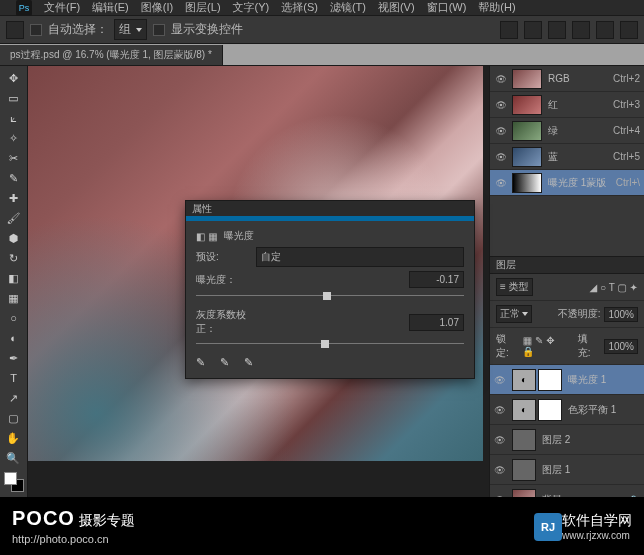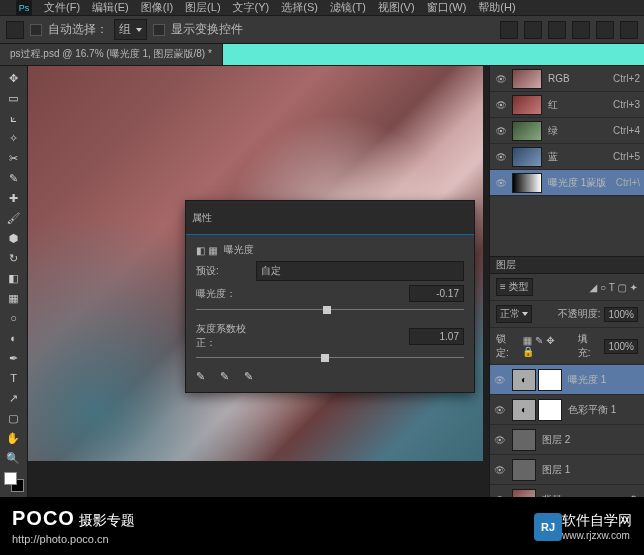--- a/index.html
+++ b/index.html
@@ -4,21 +4,21 @@
 <style>
 *{margin:0;padding:0;box-sizing:border-box;font-family:"Microsoft YaHei",sans-serif;user-select:none}
 body{width:644px;height:555px;background:#2a2a2a;color:#b8b8b8;font-size:11px;overflow:hidden;position:relative}
 .menubar{display:flex;background:#2a2a2a;height:16px;align-items:center;padding-left:16px;border-bottom:1px solid #1a1a1a}
 .menubar .logo{width:16px;height:16px;background:#171717;border-radius:2px;display:flex;align-items:center;justify-content:center;font-size:9px;color:#4fc3f7;margin-right:6px}
 .menubar span{padding:0 6px;cursor:pointer}
 .optbar{display:flex;background:#383838;height:28px;align-items:center;padding:0 6px;border-bottom:1px solid #1a1a1a;gap:6px;font-size:12px}
 .optbar .sel{background:#2a2a2a;border:1px solid #1a1a1a;padding:1px 4px;display:inline-flex;align-items:center;gap:3px}
 .optbar .chk{width:12px;height:12px;border:1px solid #555;background:#2a2a2a;display:inline-block}
 .optbar .iconbtn{width:18px;height:18px;background:#2a2a2a;border:1px solid #1a1a1a;display:inline-block}
-.tabbar{background:#5eead4;height:22px;display:flex;border-bottom:1px solid #1a1a1a}
+.tabbar{background:#a3a3a3;height:22px;display:flex;align-items:center;border-bottom:1px solid #1a1a1a}
 .tabbar .tab{background:#383838;padding:3px 10px;font-size:10px;border-right:1px solid #1a1a1a}
 .main{display:flex;height:calc(555px - 20px - 28px - 22px)}
 .toolbar{width:28px;background:#383838;border-right:1px solid #1a1a1a;display:flex;flex-direction:column;align-items:center;padding-top:2px}
 .toolbar .tool{width:22px;height:18px;margin:1px 0;display:flex;align-items:center;justify-content:center;cursor:pointer;color:#ccc}
 .toolbar .swatches{margin-top:4px;width:20px;height:20px;position:relative}
 .toolbar .swatches .fg{position:absolute;width:13px;height:13px;background:#fff;border:1px solid #888;top:0;left:0}
 .toolbar .swatches .bg{position:absolute;width:13px;height:13px;background:#000;border:1px solid #888;bottom:0;right:0}
 .canvas-area{flex:1;background:#202020;position:relative;overflow:hidden}
 .canvas{width:455px;height:395px;background:linear-gradient(135deg,#7a4545 0%,#8c5555 20%,#a76868 35%,#7a4a4a 50%,#cfa8a8 58%,#debfbf 64%,#6a3e3e 75%,#4a7585 88%,#3d6874 100%);position:relative}
 .canvas::before{content:"";position:absolute;left:0;top:0;right:0;bottom:0;background:radial-gradient(circle at 68% 40%,rgba(245,222,222,.75) 0%,transparent 28%),radial-gradient(circle at 15% 88%,rgba(60,120,135,.85) 0%,transparent 38%)}
@@ -45,21 +45,21 @@
 .layers-ctrl .fld{background:#2a2a2a;border:1px solid #1a1a1a;padding:1px 3px;display:inline-flex;align-items:center}
 .lay-row{display:flex;align-items:center;height:30px;padding:0 4px;border-bottom:1px solid #2a2a2a}
 .lay-row.sel{background:#5a7aa5}
 .lay-row .eye{width:14px;margin-right:4px;font-size:9px}
 .lay-row .th{width:24px;height:22px;background:#666;border:1px solid #1a1a1a;margin-right:2px}
 .lay-row .th.adj{background:#aaa;display:flex;align-items:center;justify-content:center;font-size:10px;color:#000}
 .lay-row .th.msk{background:#fff}
 .lay-row .th.img{background:linear-gradient(135deg,#7a4545,#cfa8a8)}
 .lay-row .nm{font-size:10px;margin-left:4px}
 .props{position:absolute;left:185px;top:200px;width:290px;background:#383838;border:1px solid #1a1a1a;box-shadow:0 4px 12px rgba(0,0,0,.5);z-index:100}
-.props-hdr{background:#2a2a2a;height:34px;display:flex;align-items:center;padding:0 6px;font-size:10px;border-bottom:1px solid #0369a1}
+.props-hdr{background:#2a2a2a;height:20px;display:flex;align-items:center;padding:0 6px;font-size:10px;border-bottom:5px solid #0369a1}
 .props-body{padding:8px 10px}
 .props-row{display:flex;align-items:center;margin-bottom:4px;font-size:10px}
 .props-row .lbl{width:60px}
 .props-row .val{background:#2a2a2a;border:1px solid #1a1a1a;padding:2px 4px;width:55px;text-align:right;margin-left:auto}
 .props-row .combo{flex:1;background:#2a2a2a;border:1px solid #1a1a1a;padding:2px 4px}
 .slider{height:6px;position:relative;margin:2px 0 10px 0}
 .slider .track{position:absolute;top:3px;left:0;right:0;height:1px;background:#777}
 .slider .hnd{position:absolute;top:0;width:8px;height:8px;background:#ccc;transform:translateX(-4px)}
 .eyedrop{display:flex;gap:10px;margin-top:6px}
 .eyedrop .ed{width:14px;height:14px;color:#ccc;font-size:11px}

